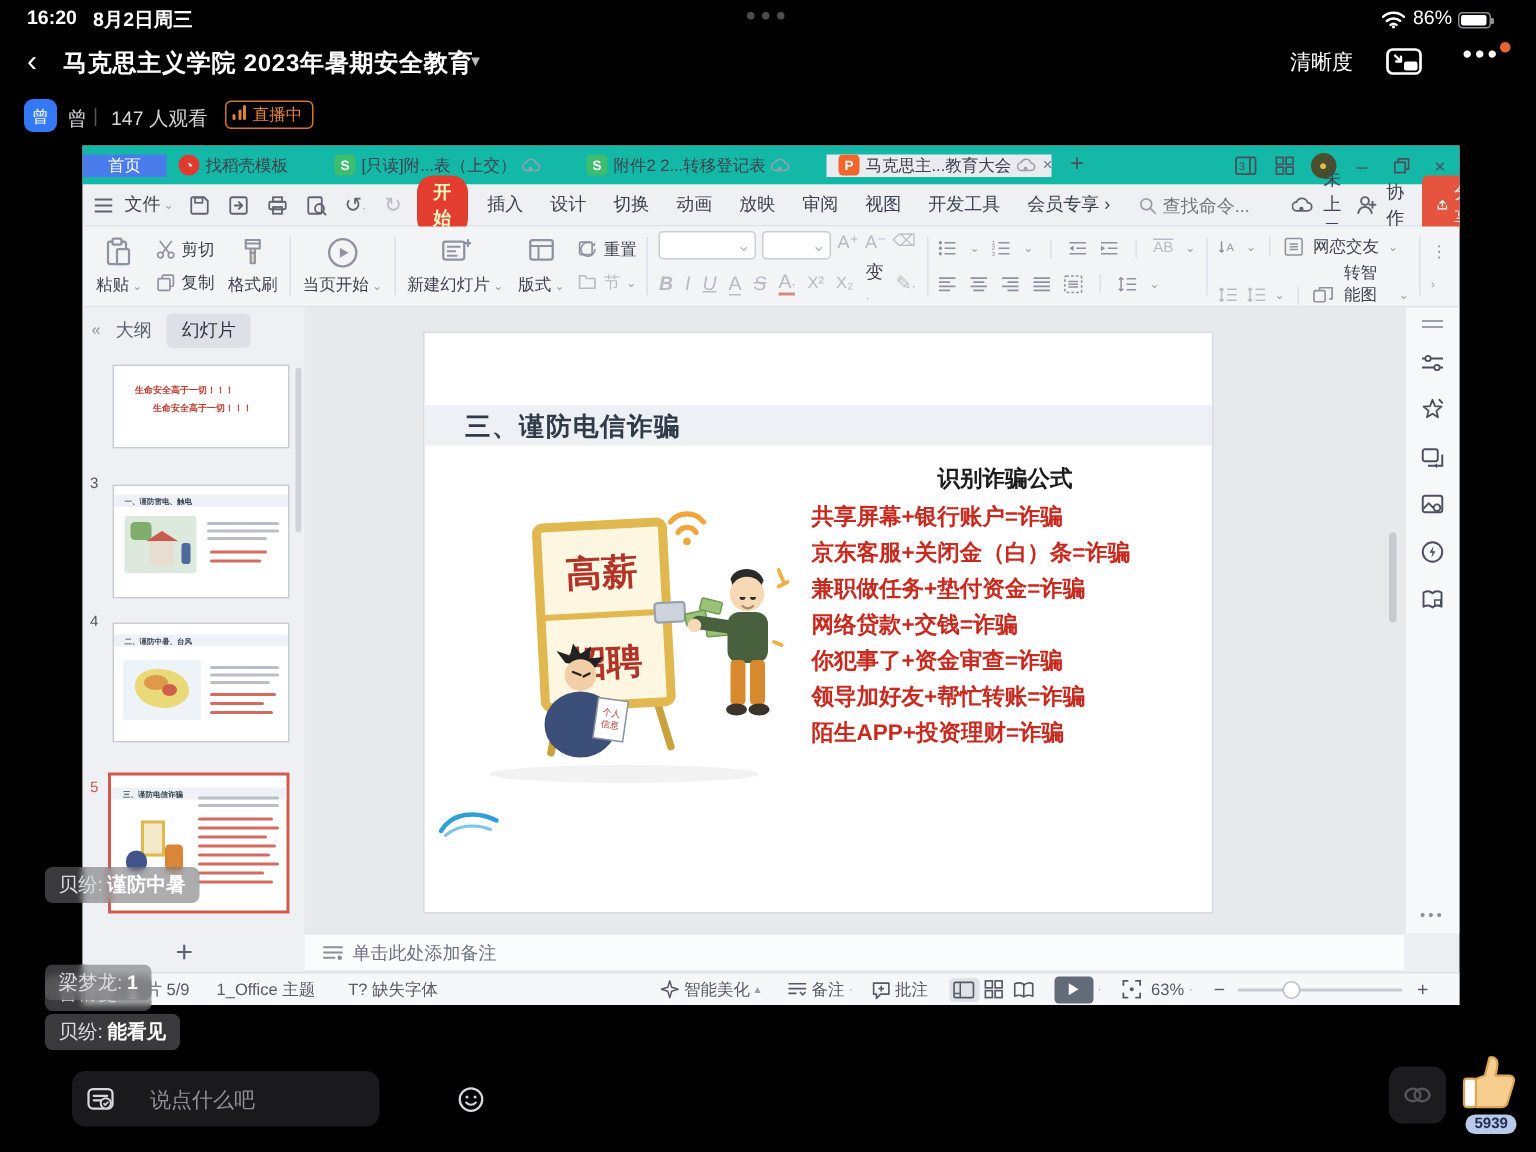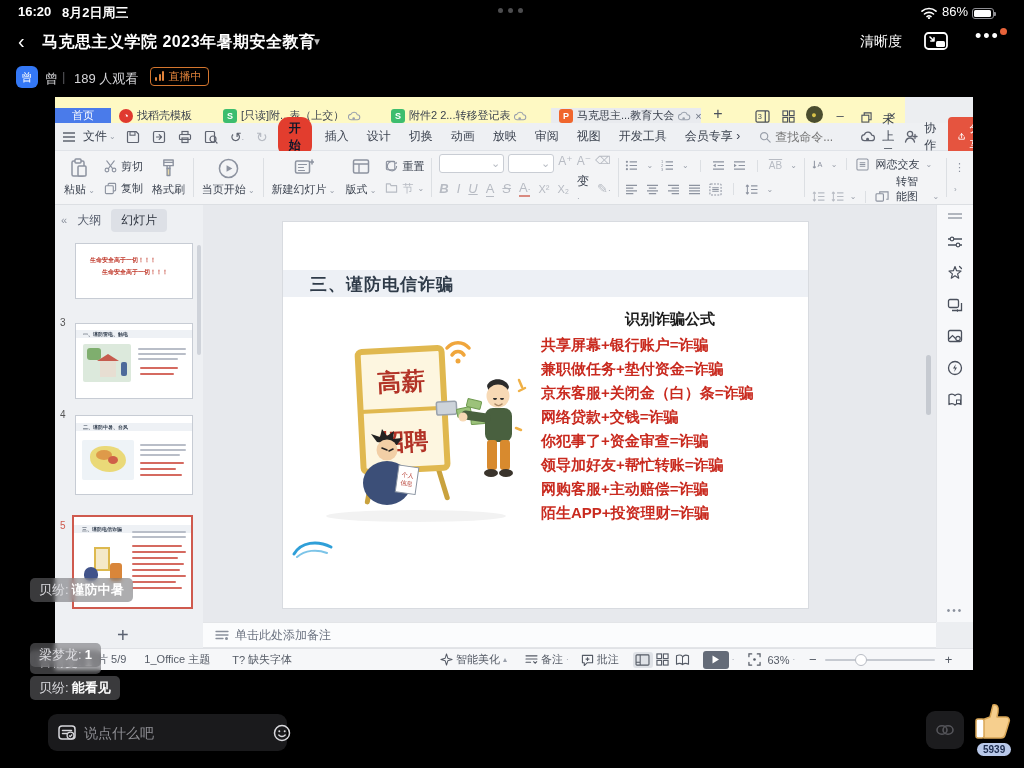--- a/index.html
+++ b/index.html
@@ -9,31 +9,31 @@
 
 .topbar{left:0;top:0;width:1024px;height:24px;color:#fff;font-size:13px;font-weight:700}
 .navbar{left:0;top:24px;width:1024px;height:36px;color:#fff}
 .navtitle{font-size:16px;font-weight:700;letter-spacing:.5px}
 .livebar{left:0;top:62px;width:1024px;height:32px}
 .avatar{width:22px;height:22px;border-radius:6px;background:#3478f6;color:#fff;font-size:11px;display:flex;align-items:center;justify-content:center}
 .livebadge{border:1px solid #d4762e;color:#e0823a;border-radius:4px;font-size:11px;padding:1px 6px 1px 4px;display:flex;align-items:center;gap:3px}
 .bars i{display:inline-block;width:2px;background:#e0823a;margin-right:1.5px;border-radius:1px}
 
 .wps{left:55px;top:97px;width:918px;height:573px;background:#eceef1;font-size:11px;color:#3c4350;overflow:hidden}
-.tabbar{left:0;top:0;width:850px;height:26px;background:#fef9c3;display:flex;align-items:flex-end}
+.tabbar{left:0;top:0;width:918px;height:26px;background:#14b8a6;display:flex;align-items:center}
 .dtab{display:flex;align-items:center;gap:4px;padding:0 8px;font-size:11px;color:#3b424e;white-space:nowrap;overflow:hidden}
 .dtab.active{background:#e9ebef}
 .dtab.home{background:#4a7bea;color:#fff;justify-content:center}
 .appico{width:14px;height:14px;border-radius:3px;color:#fff;font-size:9px;font-weight:700;display:flex;align-items:center;justify-content:center;flex:0 0 auto}
 .cloudico{color:#9aa1ad}
 .winbtn{width:26px;display:flex;align-items:center;justify-content:center;color:#4a505c;font-size:13px}
 .menubar{left:0;top:26px;width:918px;height:28px;background:#eef0f3;display:flex;align-items:center;border-bottom:1px solid #e0e3e8}
 .mico{color:#5f6470;margin:0 6px}
 .mitem{margin:0 9px;font-size:12px;color:#3c4350;white-space:nowrap}
-.startpill{background:#e23d2e;color:#0f172a;border-radius:11px;padding:3px 11px;font-size:12px;font-weight:700;margin:0 4px}
+.startpill{background:#e23d2e;color:#fef9c3;border-radius:11px;padding:3px 11px;font-size:12px;font-weight:700;margin:0 4px}
 .sharebtn{background:#e5543f;color:#fff;border-radius:4px;padding:3px 10px;font-size:12px;display:flex;gap:4px;align-items:center}
 .searchbox{display:flex;align-items:center;gap:4px;color:#9aa0ab;width:100px}
 .searchbox input{border:none;background:transparent;outline:none;font-size:12px;color:#6c7280;width:80px}
 
 .toolbar{left:0;top:54px;width:918px;height:54px;background:#f3f4f6;border-bottom:1px solid #dcdfe3;display:flex;align-items:stretch;padding:3px 4px}
 .bigbtn{display:flex;flex-direction:column;align-items:center;justify-content:space-between;padding:4px 5px;color:#3c4350;font-size:11px;white-space:nowrap}
 .stack{display:flex;flex-direction:column;justify-content:space-around;padding:2px 4px}
 .srow{display:flex;align-items:center;gap:4px;font-size:11px;color:#3c4350;white-space:nowrap}
 .tsep{width:1px;background:#dcdfe3;margin:4px 3px}
 .fontcol{display:flex;flex-direction:column;justify-content:space-around;padding:0 4px}
@@ -80,21 +80,21 @@
 .sitem{display:flex;align-items:center;gap:3px;white-space:nowrap}
 .viewic{width:20px;height:16px;display:flex;align-items:center;justify-content:center;border-radius:3px;color:#555b66}
 .viewic.active{background:#dfe2e7}
 .playbtn{width:26px;height:18px;background:#646b78;border-radius:3px;display:flex;align-items:center;justify-content:center}
 .ztrack{width:110px;height:2px;background:#c6cad1;border-radius:1px;position:relative}
 .zknob{position:absolute;top:-5px;width:12px;height:12px;border-radius:50%;background:#fff;border:1px solid #b8bcc4}
 
 .bubble{position:absolute;left:30px;background:rgba(105,105,110,.55);border-radius:5px;padding:3px 9px;font-size:13px;white-space:nowrap;backdrop-filter:blur(2px)}
 .bubble .nm{color:#dcdce0}
 .bubble .tx{color:#fff;font-weight:700;margin-left:3px}
-.chatinput{left:48px;top:714px;width:239px;height:37px;background:rgba(30,30,32,.88);border-radius:9px;display:flex;align-items:center;padding:0 10px;gap:8px}
+.chatinput{left:48px;top:714px;width:205px;height:37px;background:rgba(30,30,32,.88);border-radius:9px;display:flex;align-items:center;padding:0 10px;gap:24px}
 .chatinput input{flex:1;background:transparent;border:none;outline:none;font-size:14px;color:#ececf0}
 .chatinput input::placeholder{color:#8e8e93}
 .linkbtn{left:926px;top:711px;width:38px;height:38px;background:#1c1c1e;border-radius:9px;display:flex;align-items:center;justify-content:center;color:#55555a}
 .likebadge{left:977px;top:743px;background:#b9c9ea;color:#1d2c4e;font-size:10px;font-weight:700;border-radius:8px;padding:1px 6px}
 </style>
 </head>
 <body>
 
 <svg width="0" height="0" style="position:absolute">
 <defs>
@@ -350,21 +350,21 @@
       </svg>
     </span>
   <span class="abs" style="left:975px;top:2px;color:#fff;font-size:18px;letter-spacing:2px">•••</span>
   <span class="abs" style="left:1000px;top:4px;width:7px;height:7px;border-radius:50%;background:#e8633a"></span>
 </div>
 
 <div class="abs livebar">
   <span class="abs avatar" style="left:16px;top:4px">曾</span>
   <span class="abs" style="left:45px;top:8px;color:#d5d5d8;font-size:13px">曾</span>
   <span class="abs" style="left:62px;top:7px;color:#55555a;font-size:13px">|</span>
-  <span class="abs" style="left:74px;top:8px;color:#d5d5d8;font-size:13px">189 人观看</span>
+  <span class="abs" style="left:74px;top:8px;color:#d5d5d8;font-size:13px">147 人观看</span>
   <span class="abs livebadge" style="left:150px;top:5px">
       <span class="bars"><i style="height:4px"></i><i style="height:7px"></i><i style="height:10px"></i></span>
       <span>直播中</span>
     </span>
 </div>
 
 <div class="abs wps">
 
   <div class="abs tabbar">
     <div class="dtab home" style="width:56px">
@@ -827,26 +827,25 @@
               <text x="106" y="157" font-size="6" fill="#b23327" text-anchor="middle">信息</text>
             </g>
           </g>
         </svg>
 
         <div class="bodycol">
           <div class="intro"><span class="seg"></span><span class="seg bold"></span><span class="seg"></span><span class="seg bold"></span></div>
           <div class="fhead">识别诈骗公式</div>
           <div class="flist">
               <div class="fline">共享屏幕+银行账户=诈骗</div>
+              <div class="fline">京东客服+关闭金（白）条=诈骗</div>
               <div class="fline">兼职做任务+垫付资金=诈骗</div>
-              <div class="fline">京东客服+关闭金（白）条=诈骗</div>
               <div class="fline">网络贷款+交钱=诈骗</div>
               <div class="fline">你犯事了+资金审查=诈骗</div>
               <div class="fline">领导加好友+帮忙转账=诈骗</div>
-              <div class="fline">网购客服+主动赔偿=诈骗</div>
               <div class="fline">陌生APP+投资理财=诈骗</div>
             </div>
         </div>
 
         <svg class="abs" style="left:8px;top:316px" width="44" height="20" viewBox="0 0 44 20">
           <path d="M3 16C10 4 26 2 40 9" stroke="#2f9fd8" stroke-width="3" fill="none" stroke-linecap="round"></path>
           <path d="M6 19c8-7 20-8 30-4" stroke="#7cc4e8" stroke-width="2" fill="none" stroke-linecap="round"></path>
         </svg>
       </div>
       <div class="abs vscroll" style="left:723px"></div>

